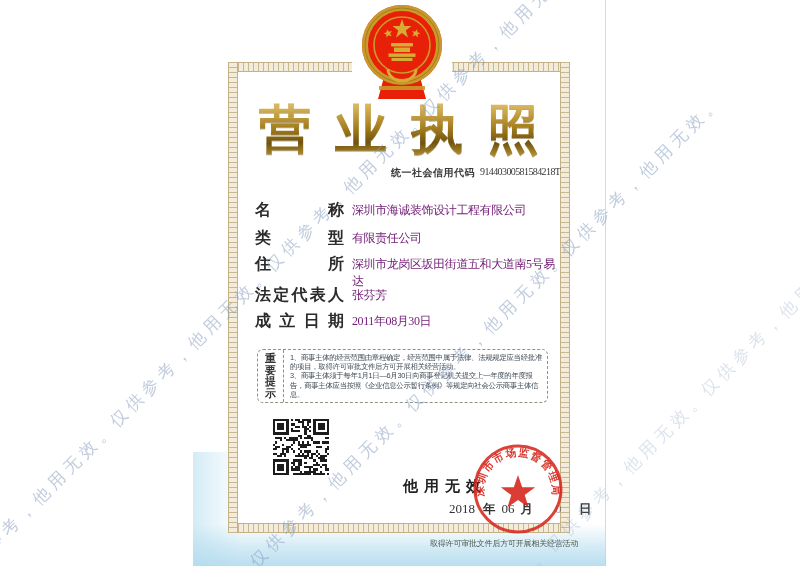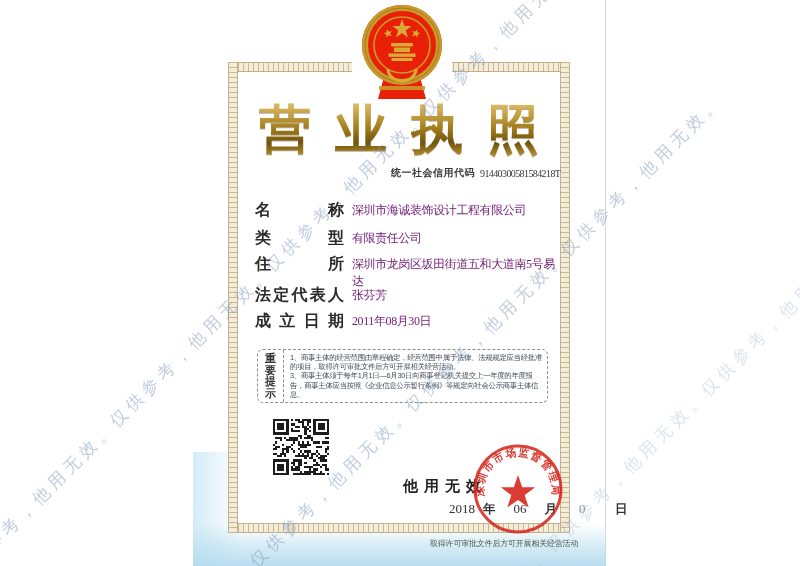--- a/index.html
+++ b/index.html
@@ -27,21 +27,21 @@
   .emblem{position:absolute;left:358px;top:3px;}
   
   .title{position:absolute;left:228px;top:102px;width:342px;display:flex;justify-content:center;gap:24px;}
   .title span{
     font-family:"Liberation Serif","DejaVu Serif",serif;font-weight:bold;font-size:52px;line-height:56px;
     background:linear-gradient(178deg,#d9b75c 8%,#a57e1c 46%,#6f540e 72%,#c59b33 100%);
     -webkit-background-clip:text;background-clip:text;color:#a8841f;-webkit-text-fill-color:transparent;
     filter:drop-shadow(0.5px 1px 0.5px rgba(90,60,0,.45));
   }
   
-  .code-row{position:absolute;left:391px;top:166px;display:flex;align-items:center;gap:5px;white-space:nowrap;}
+  .code-row{position:absolute;left:391px;top:166px;display:flex;align-items:flex-start;gap:5px;white-space:nowrap;}
   .code-label{font-size:10px;font-weight:bold;color:#3b3b3b;letter-spacing:.5px;}
   .code-value{font-family:"Liberation Serif","DejaVu Serif",serif;font-size:10px;color:#383838;letter-spacing:-0.6px;}
   
   .field-row{position:absolute;left:255px;}
   .field-label{display:flex;justify-content:space-between;width:89px;font-size:16px;font-weight:bold;color:#2b2b2b;}
   .field-value{position:absolute;left:97px;top:2px;width:212px;
     font-family:"Liberation Serif","DejaVu Serif",serif;font-size:12px;line-height:16.5px;color:#701a75;letter-spacing:-0.4px;white-space:normal;}
   
   .notice{position:absolute;left:257px;top:349px;width:291px;height:54px;box-sizing:border-box;
     border:1px dashed #8d9283;border-radius:6px;display:flex;background:rgba(255,255,255,.25);}
@@ -50,21 +50,21 @@
   .notice-side span{font-size:11px;font-weight:bold;color:#333;line-height:11px;}
   .notice-body{flex:1;padding:3px 5px 2px 6px;color:#3d4852;}
   .notice-body div{font-size:7.4px;line-height:9.2px;letter-spacing:-0.3px;}
   
   .qr{position:absolute;left:273px;top:419px;width:56px;height:56px;}
   
   .registry-label{position:absolute;left:403px;top:477px;font-size:15px;font-weight:bold;color:#222;letter-spacing:6px;white-space:nowrap;}
   .date-row{position:absolute;left:449px;top:501px;display:flex;align-items:baseline;white-space:nowrap;
     font-family:"Liberation Serif","DejaVu Serif",serif;font-size:13px;color:#333;justify-content:flex-end;}
   .date-row .u{font-weight:bold;font-family:"Liberation Sans",sans-serif;font-size:12.5px;}
-  .g8{margin-left:8px;} .g6{margin-left:18px;} .g22{margin-left:22px;width:18px;opacity:.5;} 
+  .g8{margin-left:8px;} .g6{margin-left:6px;} .g22{margin-left:22px;width:18px;opacity:.5;} 
   .seal{position:absolute;left:473px;top:444px;z-index:40;}
   .footer-text{position:absolute;left:430px;top:538px;font-size:8px;color:#49584e;letter-spacing:-0.2px;}
   
   .wm{position:absolute;width:1200px;height:28px;transform:rotate(-45deg);z-index:50;pointer-events:none;
     font-size:17px;letter-spacing:5px;color:rgba(130,153,189,.5);white-space:nowrap;text-align:center;line-height:28px;}
   .wm1{left:-331px;top:255px;}
   .wm2{left:-191px;top:395px;}
   .wm3{left:-51px;top:535px;opacity:.55;}
 </style>
 </head>

